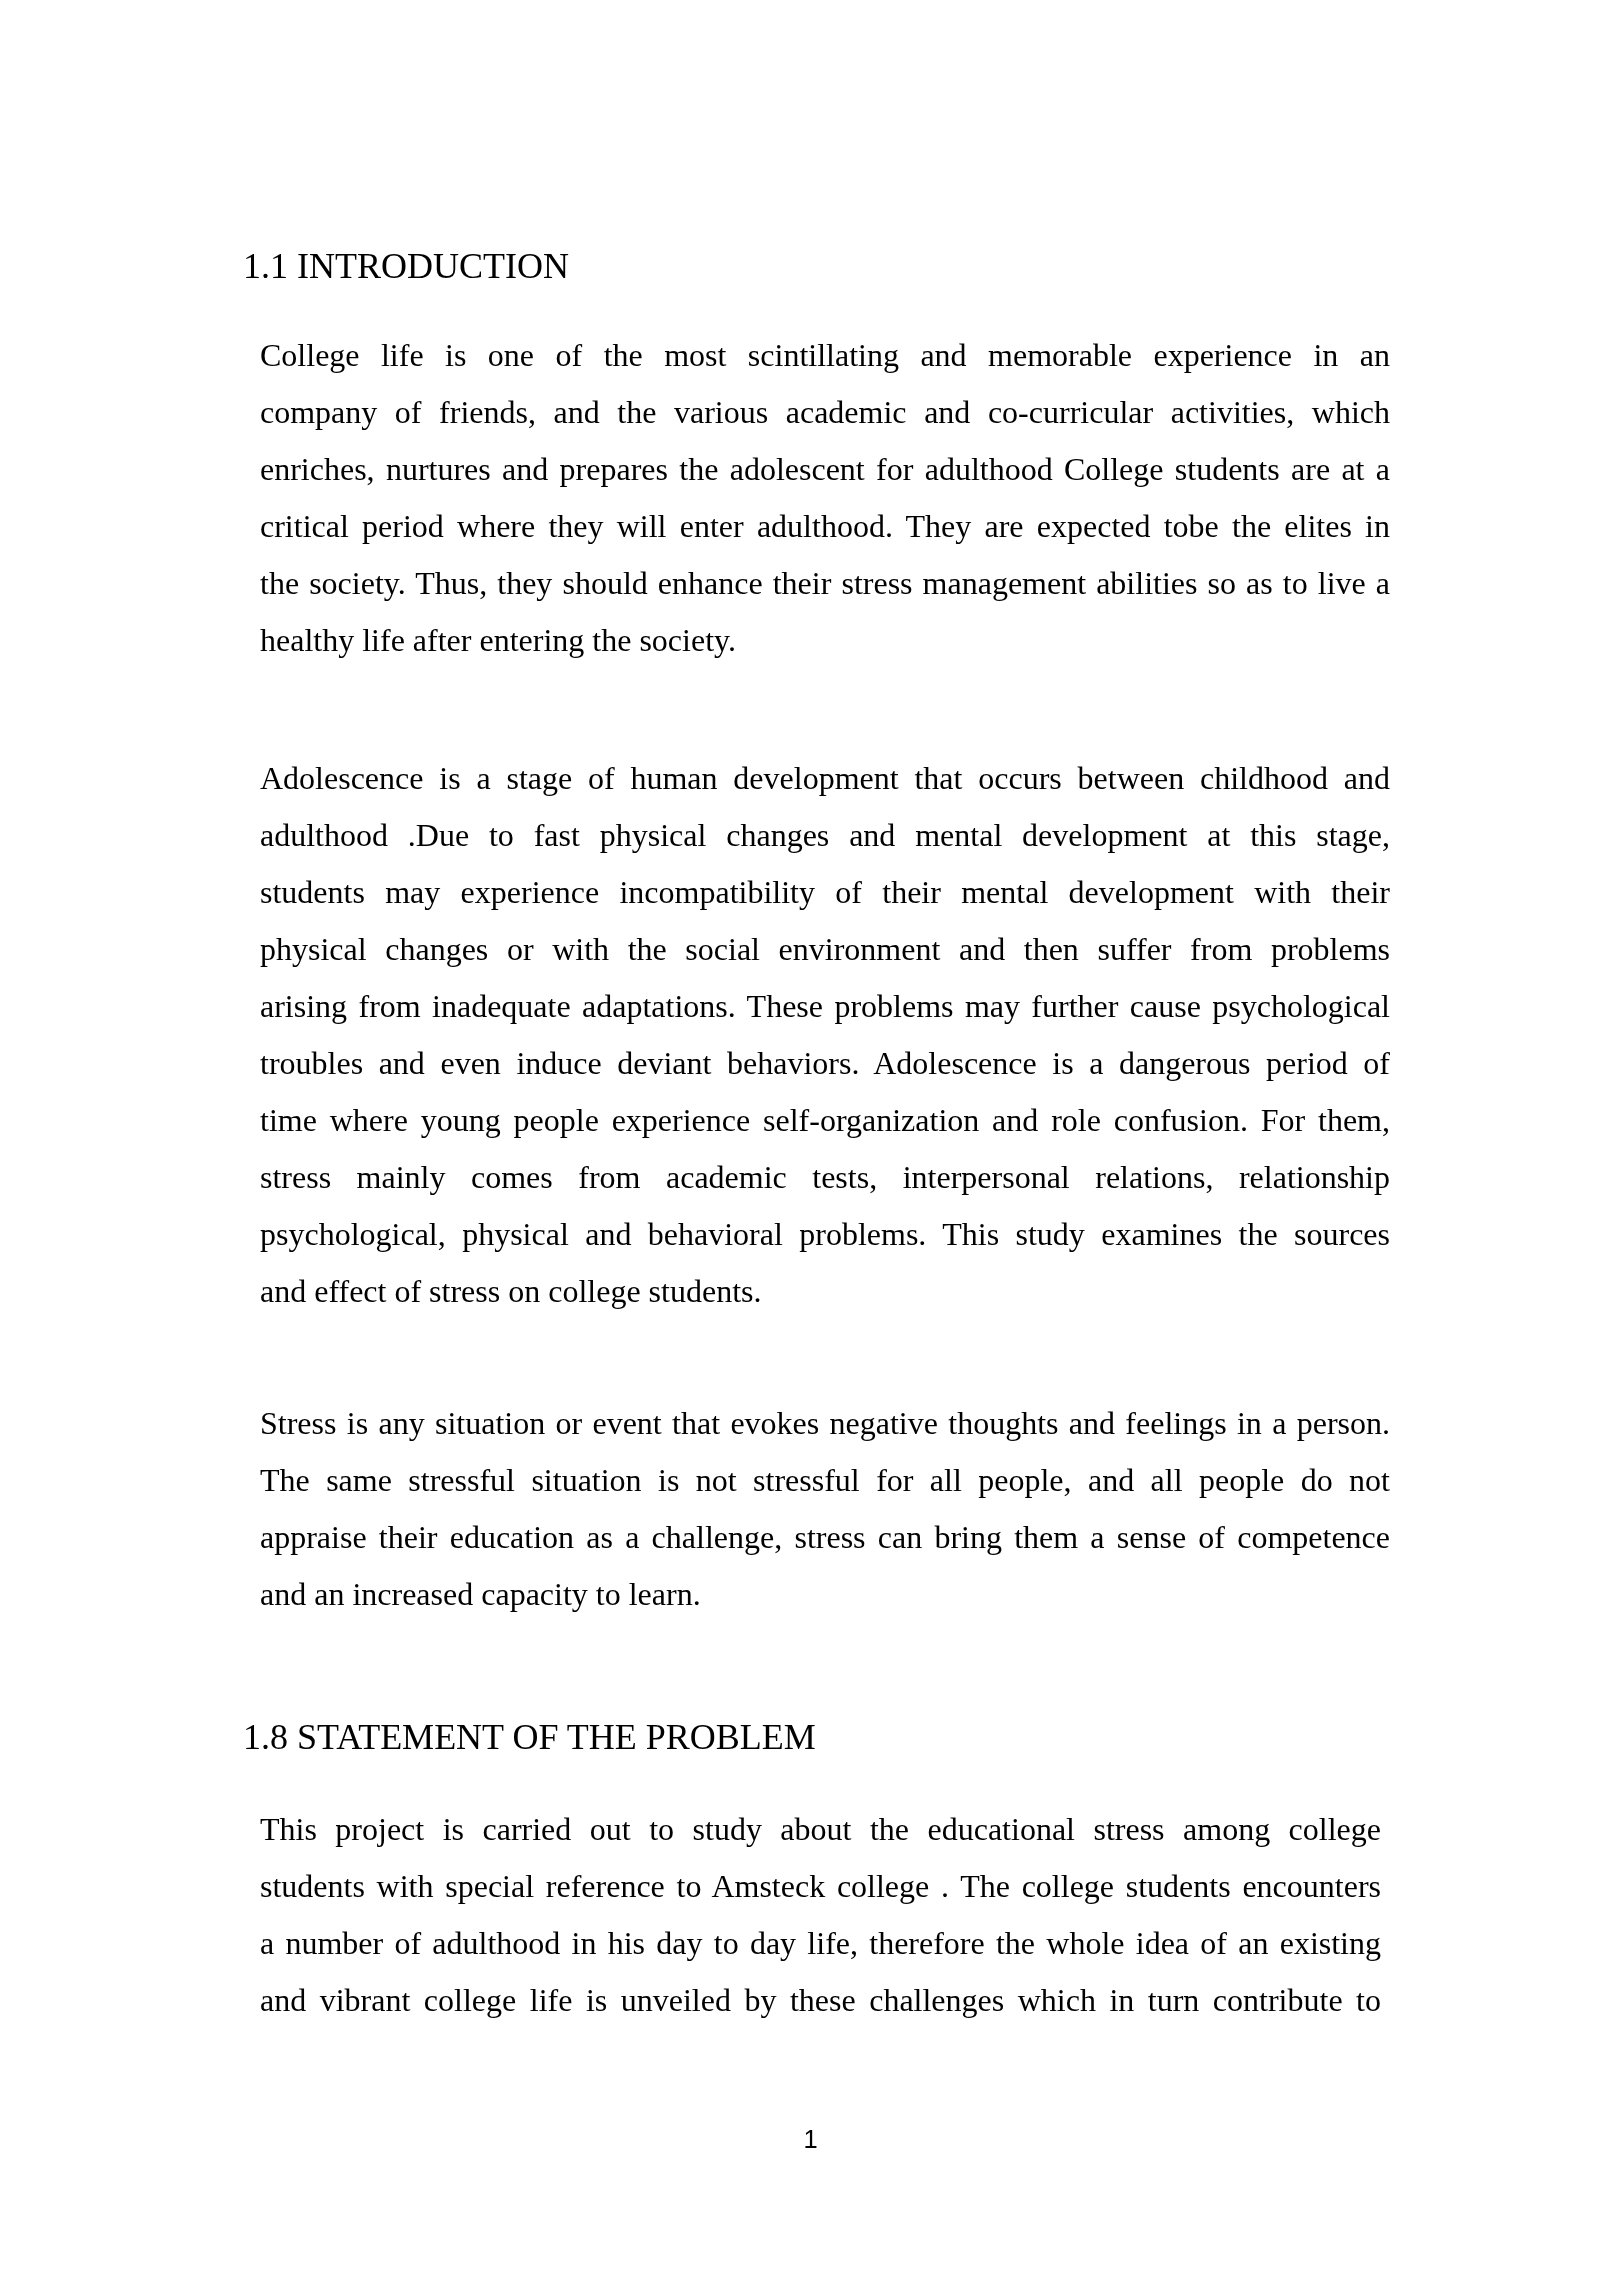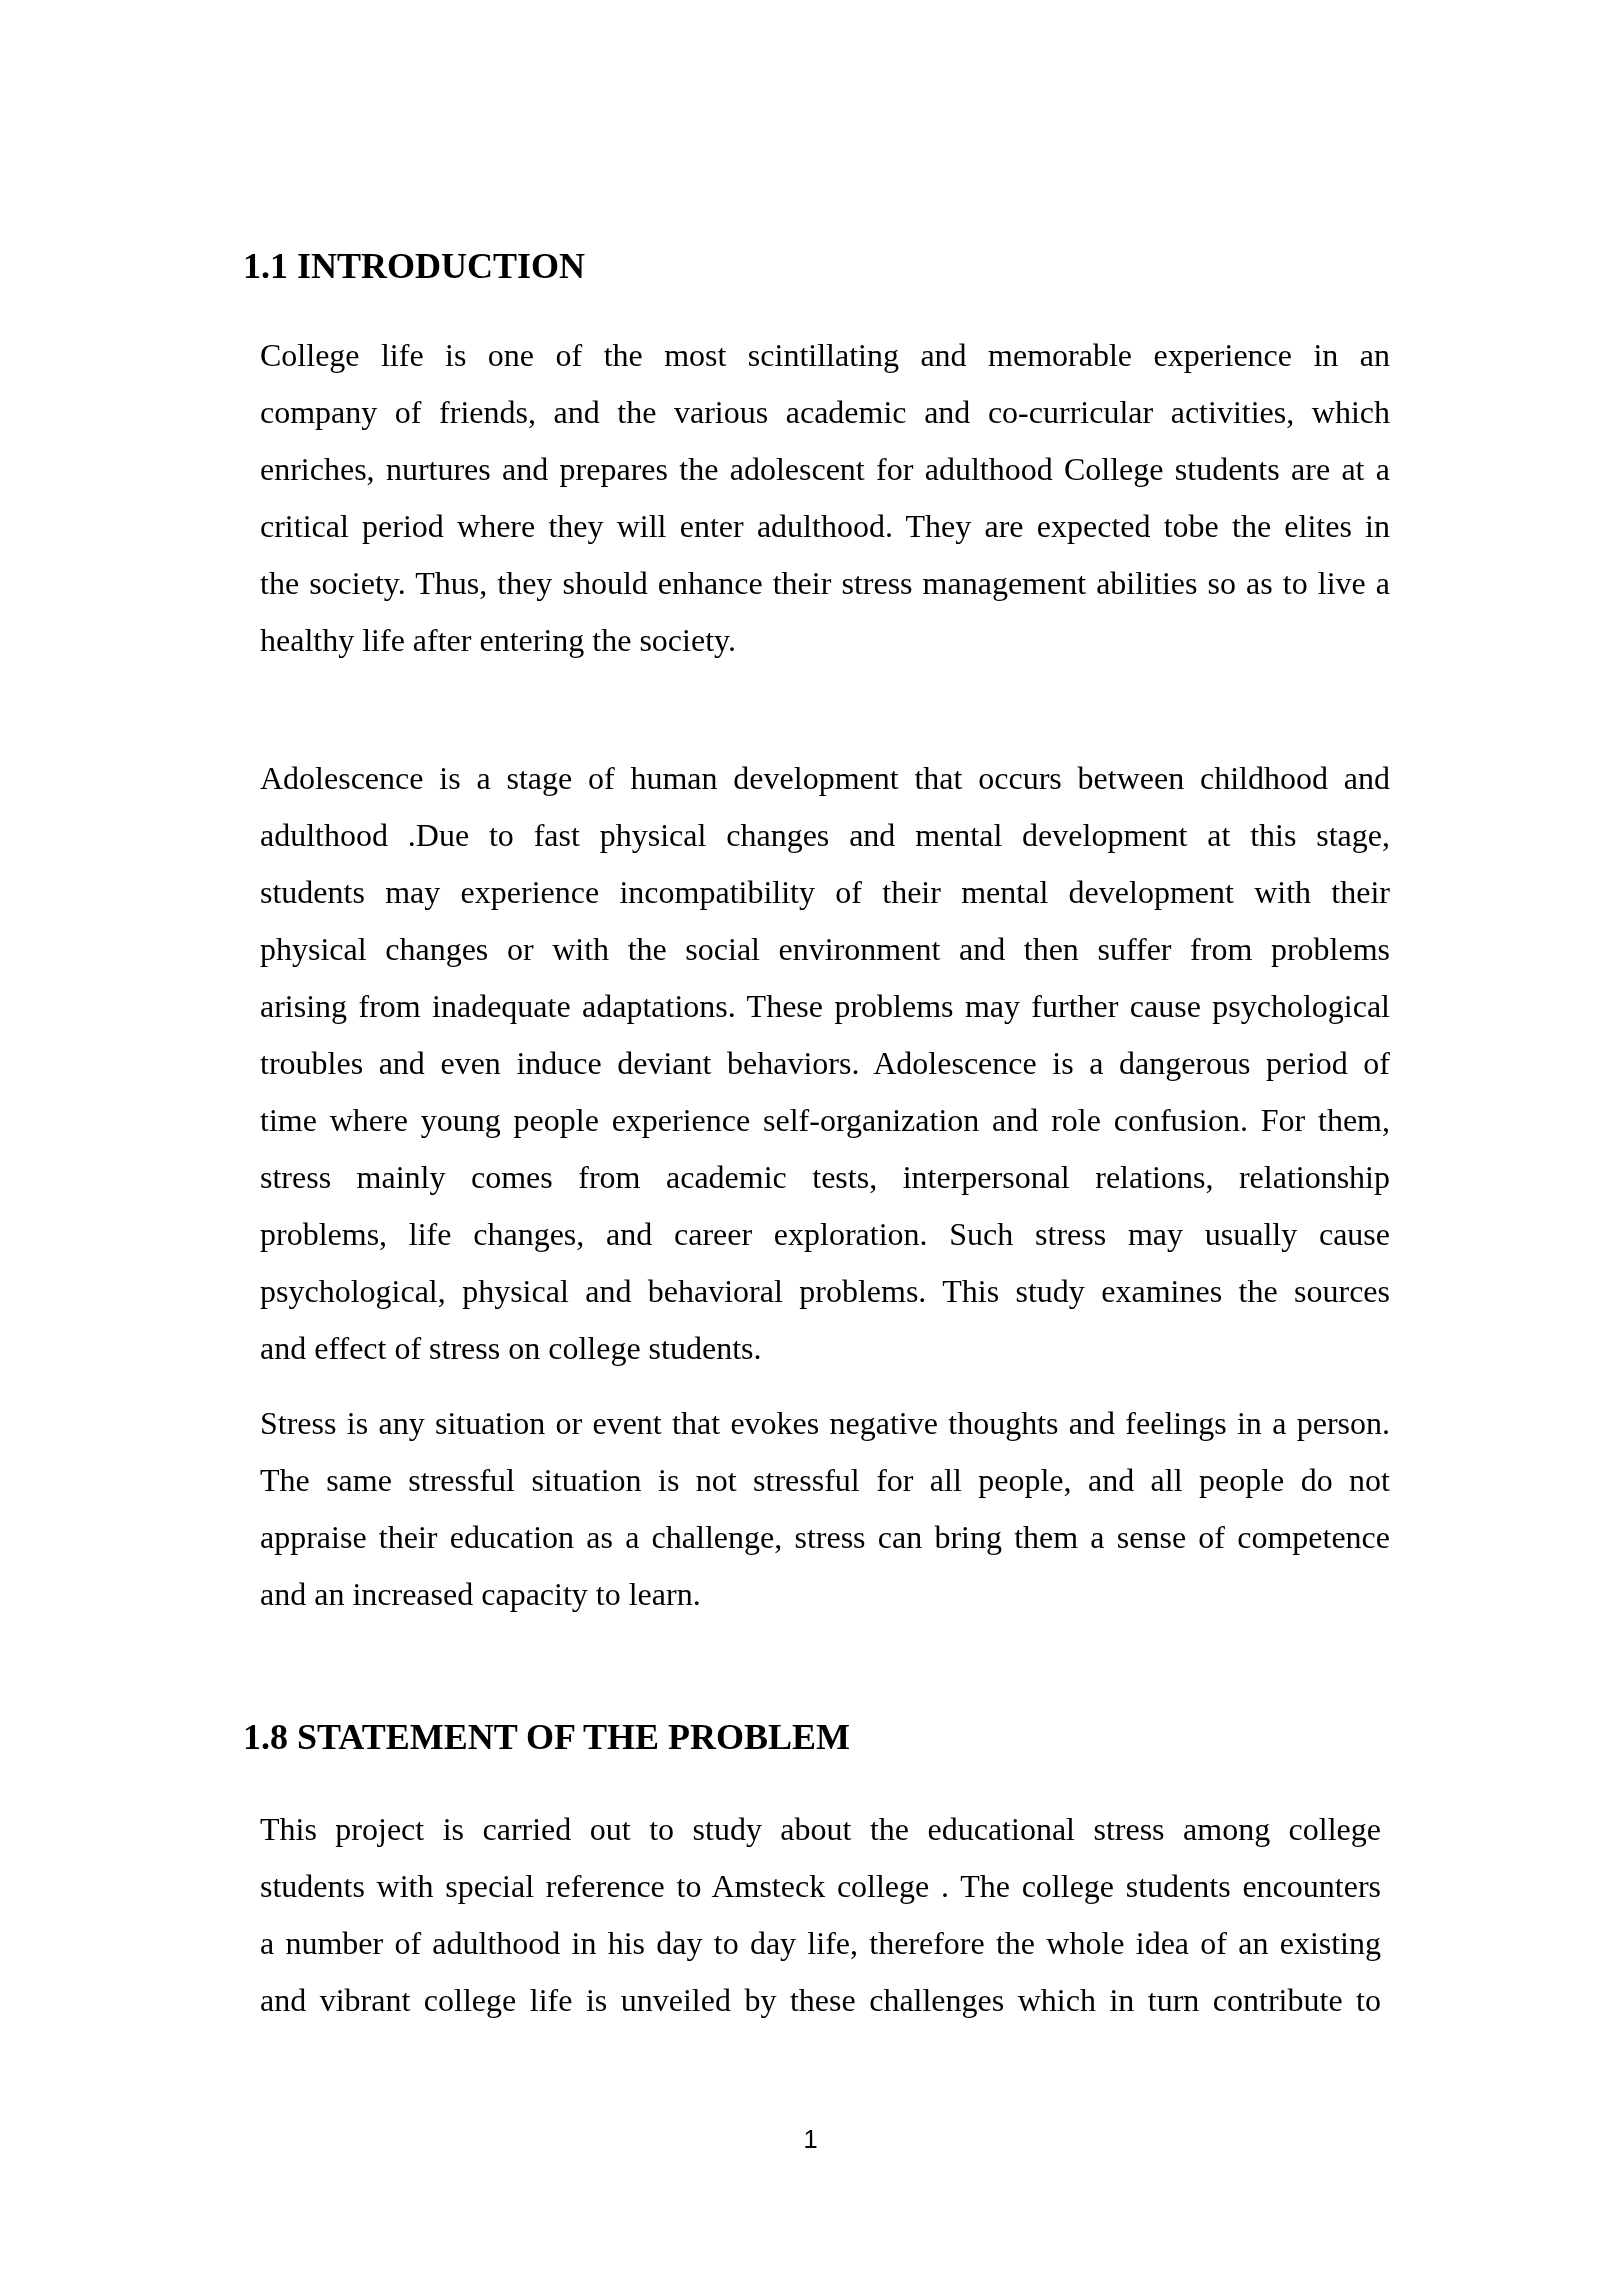--- a/index.html
+++ b/index.html
@@ -21,21 +21,21 @@
       top: 0;
       width: 1621px;
       height: 2293px;
       background: #ffffff;
     }
     .heading {
       position: absolute;
       left: 243px;
       margin: 0;
       font-family: "Liberation Serif", "DejaVu Serif", serif;
-      font-weight: bold;
+      font-weight: normal;
       font-size: 36px;
       line-height: 43px;
       white-space: nowrap;
       letter-spacing: 0px;
     }
     #h1 { top: 245px; }
     #h2 { top: 1716px; }
 
     .para {
       position: absolute;
@@ -93,21 +93,20 @@
 
   <div id="p2" class="para">
     <span class="line">Adolescence is a stage of human development that occurs between childhood and</span>
     <span class="line">adulthood .Due to fast physical changes and mental development at this stage,</span>
     <span class="line">students may experience incompatibility of their mental development with their</span>
     <span class="line">physical changes or with the social environment and then suffer from problems</span>
     <span class="line">arising from inadequate adaptations. These problems may further cause psychological</span>
     <span class="line">troubles and even induce deviant behaviors. Adolescence is a dangerous period of</span>
     <span class="line">time where young people experience self-organization and role confusion. For them,</span>
     <span class="line">stress mainly comes from academic tests, interpersonal relations, relationship</span>
-    <span class="line">problems, life changes, and career exploration. Such stress may usually cause</span>
     <span class="line">psychological, physical and behavioral problems. This study examines the sources</span>
     <span class="line last">and effect of stress on college students.</span>
   </div>
 
   <div id="p3" class="para">
     <span class="line">Stress is any situation or event that evokes negative thoughts and feelings in a person.</span>
     <span class="line">The same stressful situation is not stressful for all people, and all people do not</span>
     <span class="line">appraise their education as a challenge, stress can bring them a sense of competence</span>
     <span class="line last">and an increased capacity to learn.</span>
   </div>

